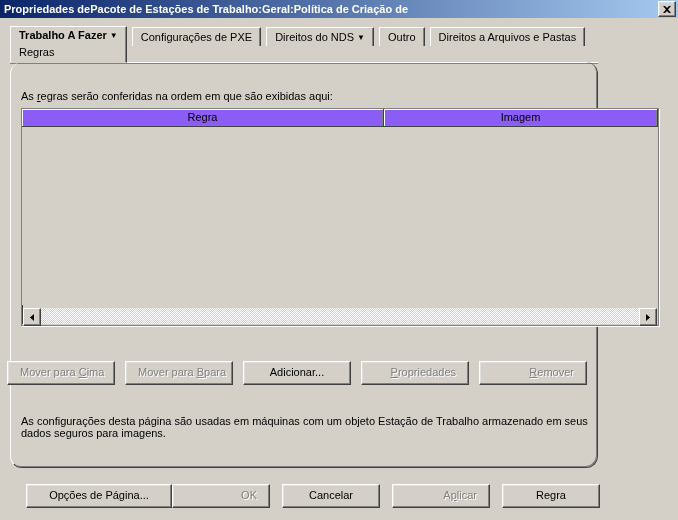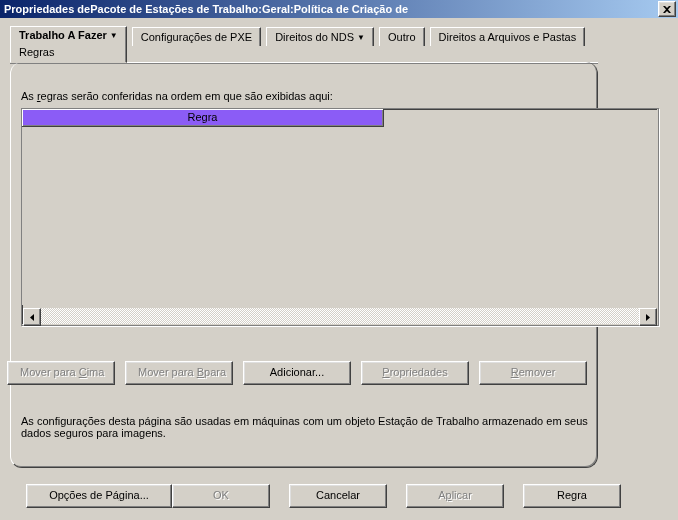--- a/index.html
+++ b/index.html
@@ -96,30 +96,30 @@
   .btnrow{
     position:absolute;left:0;right:0;bottom:82px;display:flex;
     justify-content:flex-end;gap:10px;padding-right:10px;
   }
   .btn{
     height:22px;padding:0 12px;background:#d4d0c8;line-height:20px;text-align:center;
     border-top:1px solid #fff;border-left:1px solid #fff;border-right:1px solid #404040;border-bottom:1px solid #404040;
     box-shadow:inset -1px -1px 0 #808080,inset 1px 1px 0 #dfdfdf;
     cursor:pointer;white-space:nowrap;min-width:82px;
   }
-  .btn.disabled{color:#808080;text-shadow:1px 1px 0 #fff;cursor:default;}
+  .btn.disabled{color:#808080;text-shadow:1px 1px 0 #fff;cursor:default;text-align:right;}
   .footnote{
     position:absolute;left:10px;right:1px;bottom:28px;color:#000;line-height:12px;
   }
   
   .bottombar{
     position:absolute;left:26px;right:10px;bottom:10px;height:28px;display:flex;
     align-items:center;justify-content:space-between;
   }
-  .bottombar .right{display:flex;gap:19px}
+  .bottombar .right{display:flex;gap:12px}
   .bottombar .btn{min-width:72px}
   .btn u{text-decoration:underline}
 </style>
 </head>
 <body>
 
 <div class="titlebar">
   <span class="titlebar-text">Propriedades dePacote de Estações de Trabalho:Geral:Política de Criação de</span>
   <span class="close-btn">
     <svg width="8" height="7" viewBox="0 0 8 7">
@@ -151,20 +151,21 @@
 
   <div class="panel">
 
     <div class="intro">
       <span>As </span><u>r</u><span>egras serão conferidas na ordem em que são exibidas aqui:</span>
     </div>
 
     <div class="listwrap">
       <div class="colhdrs">
         <div class="colhdr ch1">Regra</div>
+        <div class="colhdr ch2">Imagem</div>
       </div>
       <div class="listbody"></div>
       <div class="hscroll">
         <div class="sbarrow">
           <svg width="4" height="7">
               <path d="M4 0 L4 7 L0 3.5 Z" fill="#000"></path>
             </svg>
         </div>
         <div class="sbtrack"></div>
         <div class="sbarrow">

